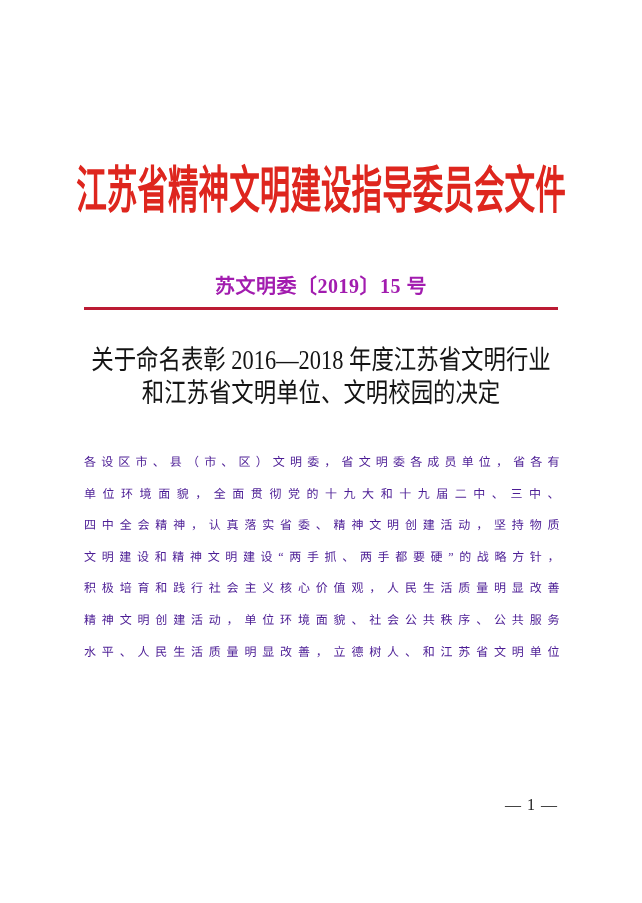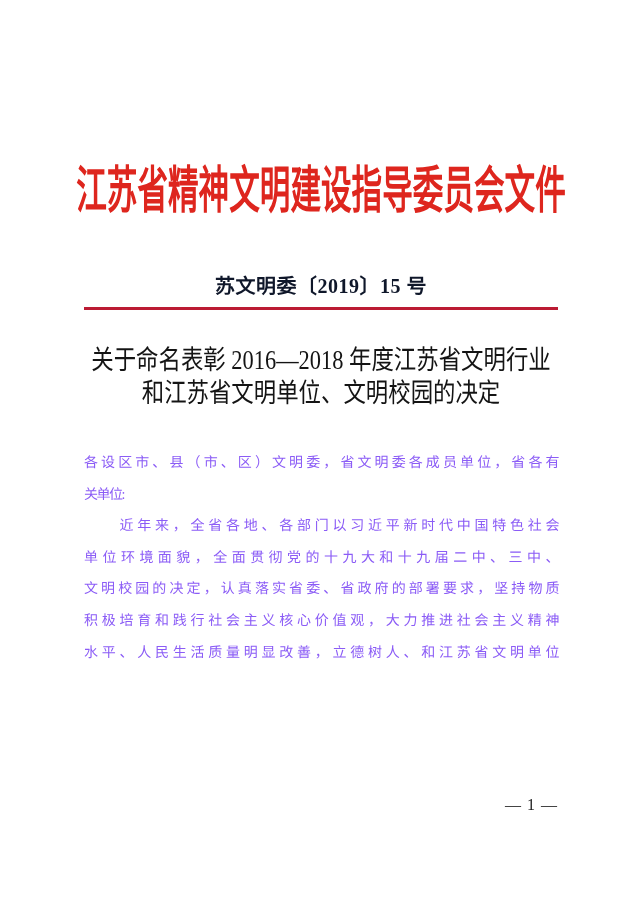--- a/index.html
+++ b/index.html
@@ -37,21 +37,21 @@
   }
   
   .doc-number {
     position: absolute;
     top: 270px;
     left: 0;
     width: 642px;
     text-align: center;
     font-size: 20px;
     font-weight: 600;
-    color: #0f172a;
+    color: #a21caf;
     letter-spacing: 0.5px;
   }
   
   .red-line {
     position: absolute;
     top: 307px;
     left: 84px;
     width: 474px;
     height: 3px;
     background: #bb1b33;
@@ -72,23 +72,23 @@
     white-space: nowrap;
     transform: scaleX(0.83);
     transform-origin: center;
   }
   
   .body-text {
     position: absolute;
     top: 447px;
     left: 84px;
     width: 474px;
-    font-size: 14px;
+    font-size: 12px;
     line-height: 31.6px;
-    color: #8b5cf6;
+    color: #4c1d95;
     letter-spacing: -1.5px;
   }
   .text-line {
     text-align: justify;
     text-align-last: justify;
   }
   .text-line.flush {
     text-align-last: left;
   }
   
@@ -114,23 +114,23 @@
 
   <div class="red-line"></div>
 
   <div class="doc-title">
     <div class="doc-title-line">关于命名表彰 2016—2018 年度江苏省文明行业</div>
     <div class="doc-title-line">和江苏省文明单位、文明校园的决定</div>
   </div>
 
   <div class="body-text">
     <div class="text-line">各设区市、县（市、区）文明委，省文明委各成员单位，省各有</div>
-    <div class="text-line flush">关单位:</div>
-    <div class="text-line">　　近年来，全省各地、各部门以习近平新时代中国特色社会</div>
     <div class="text-line">单位环境面貌，全面贯彻党的十九大和十九届二中、三中、</div>
-    <div class="text-line">文明校园的决定，认真落实省委、省政府的部署要求，坚持物质</div>
-    <div class="text-line">积极培育和践行社会主义核心价值观，大力推进社会主义精神</div>
+    <div class="text-line">四中全会精神，认真落实省委、精神文明创建活动，坚持物质</div>
+    <div class="text-line">文明建设和精神文明建设“两手抓、两手都要硬”的战略方针，</div>
+    <div class="text-line">积极培育和践行社会主义核心价值观，人民生活质量明显改善</div>
+    <div class="text-line">精神文明创建活动，单位环境面貌、社会公共秩序、公共服务</div>
     <div class="text-line">水平、人民生活质量明显改善，立德树人、和江苏省文明单位</div>
   </div>
 
   <div class="page-number">— 1 —</div>
 
 </div>
 
 </body></html>

